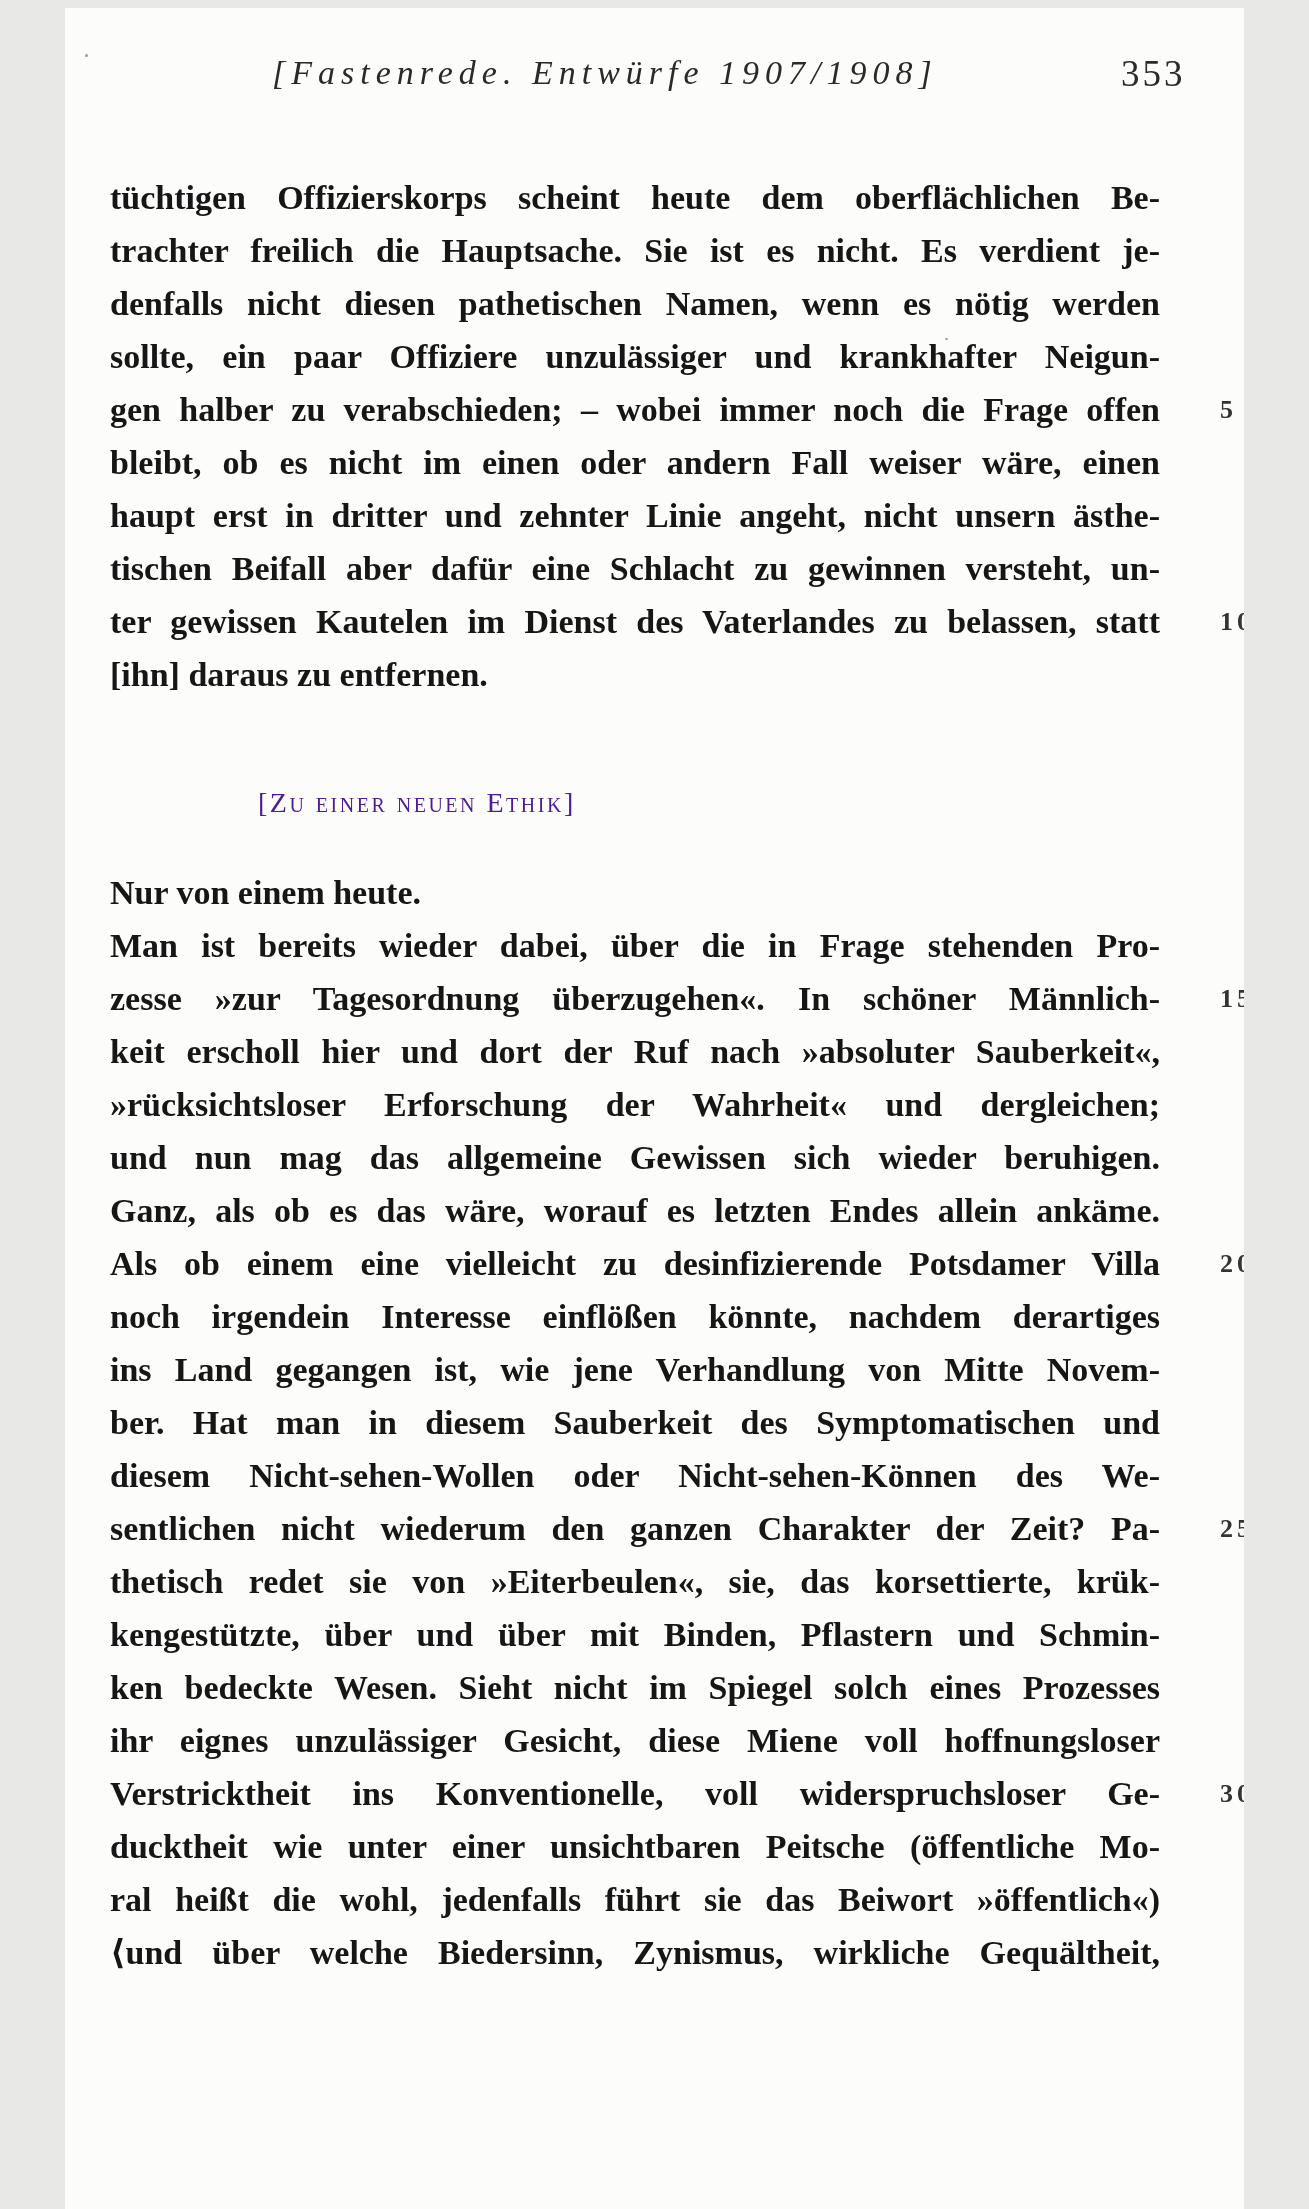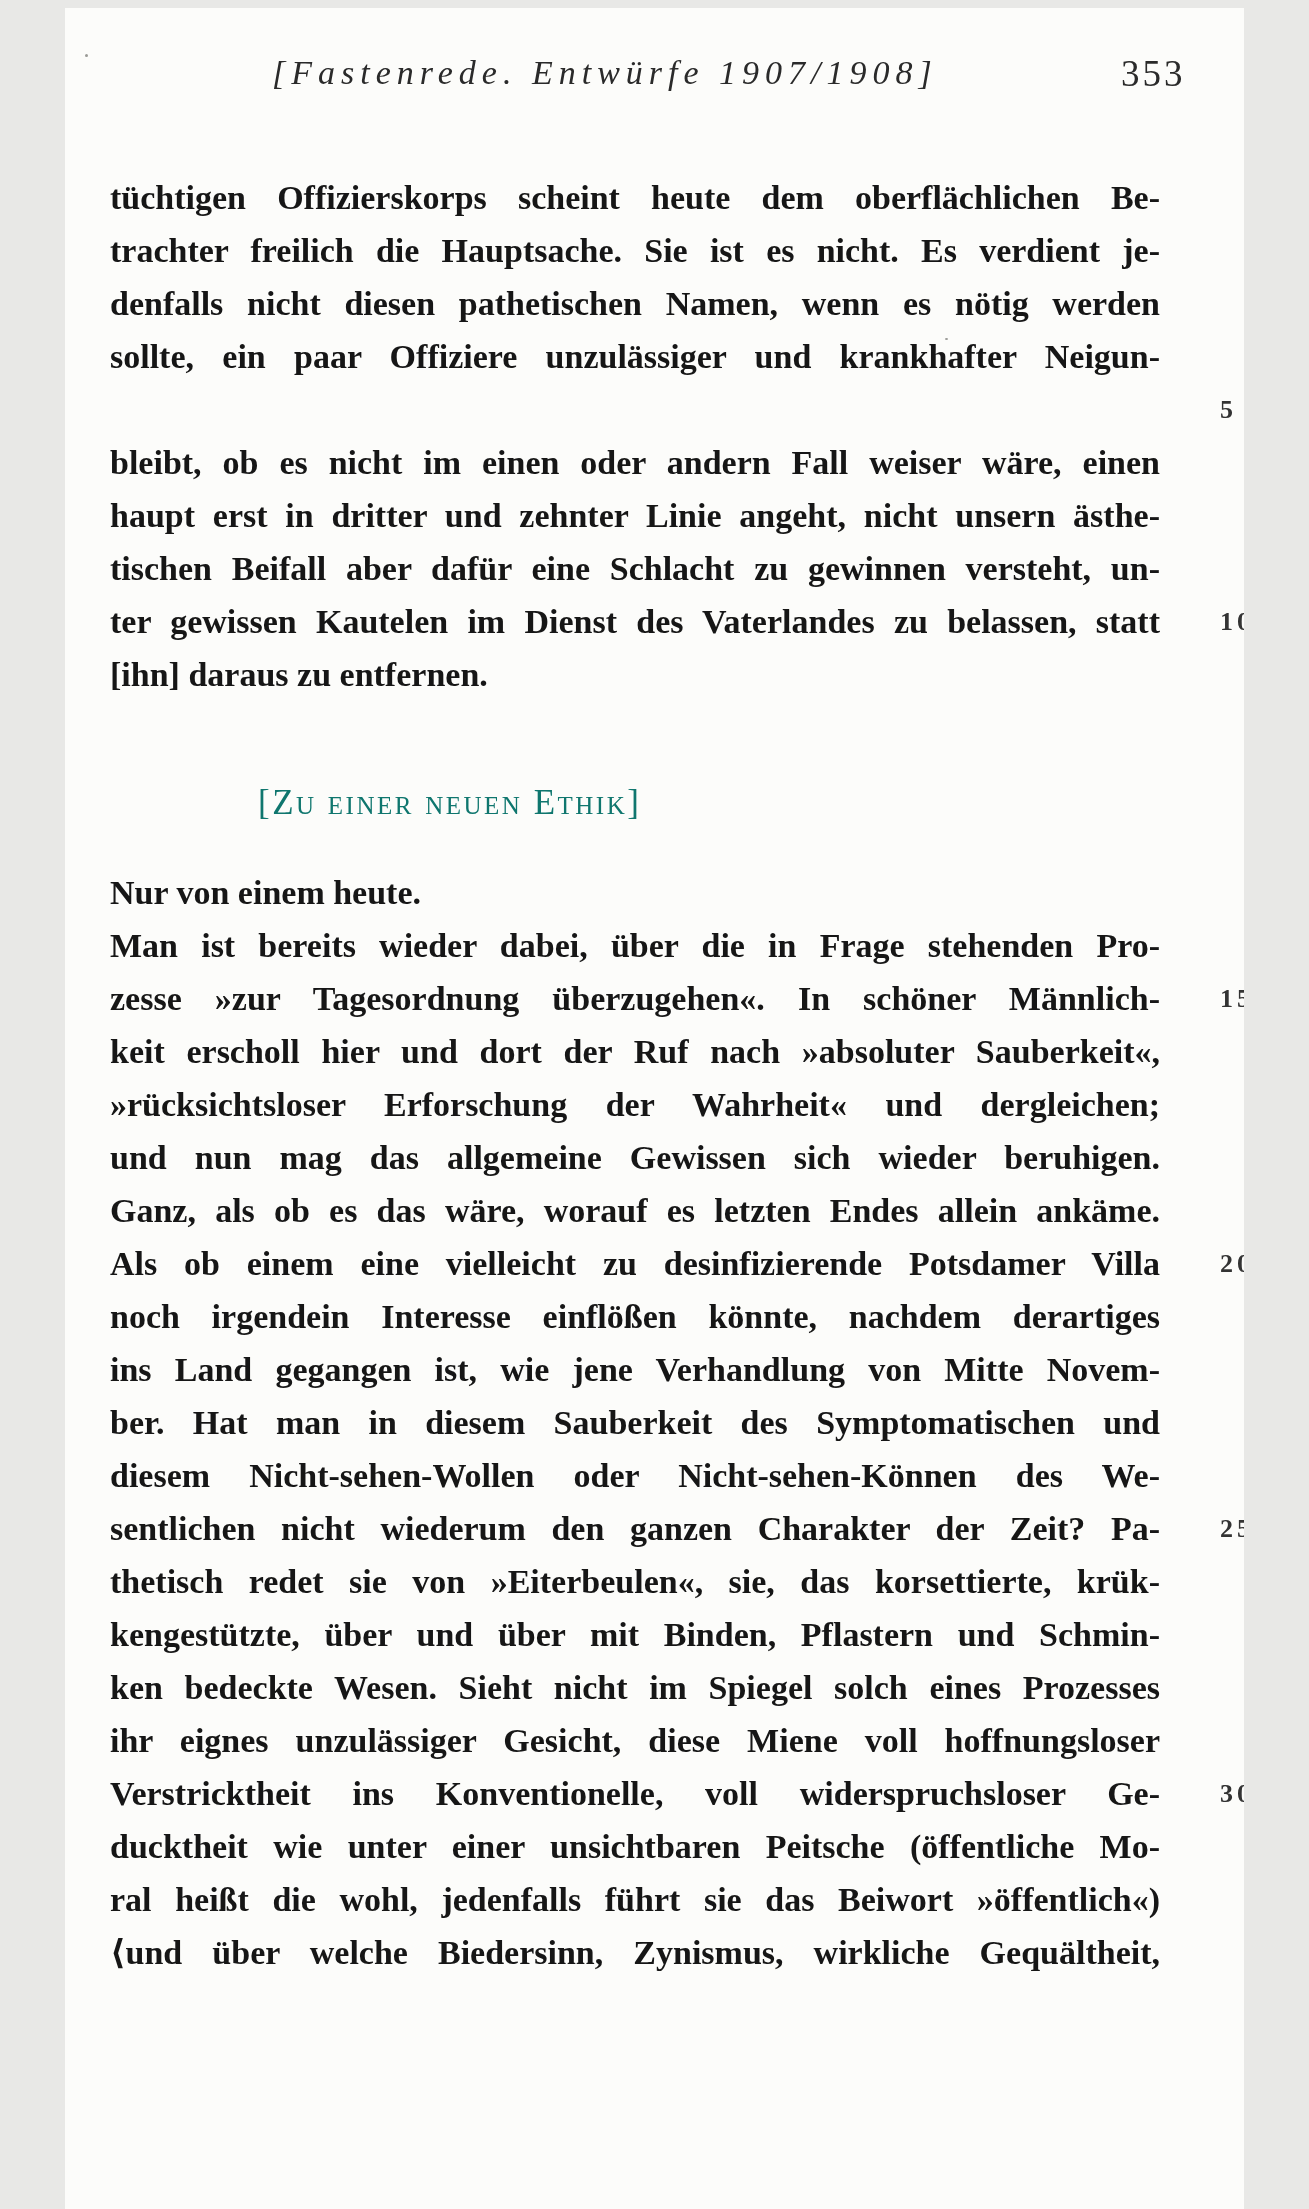--- a/index.html
+++ b/index.html
@@ -39,23 +39,23 @@
   .line.after-heading{margin-top:37px;}
   .lineno{
     position:absolute;left:1110px;top:0;
     font-size:26px;line-height:53px;letter-spacing:4px;
     color:#333;text-align:left;text-align-last:left;
   }
   .section-heading{
     margin-top:75px;margin-left:148px;
     height:53px;line-height:53px;
     font-variant:small-caps;
-    font-size:35px;letter-spacing:2.5px;
+    font-size:28px;letter-spacing:2.5px;
     text-align:right;text-align-last:left;
-    color:#0f766e;
+    color:#4c1d95;
   }
   
   .speck{position:absolute;background:#9a9a96;border-radius:50%;}
   .speck1{left:20px;top:46px;width:3px;height:3px;}
   .speck2{left:880px;top:330px;width:3px;height:2px;}
 </style>
 </head>
 <body>
 
 <div class="page">
@@ -65,21 +65,21 @@
 
   <div class="running-head-title">[Fastenrede. Entwürfe 1907/1908]</div>
   <div class="running-head-pagenum">353</div>
 
   <div class="textblock">
 
     <div class="line"><span>tüchtigen Offizierskorps scheint heute dem oberflächlichen Be-</span></div>
     <div class="line"><span>trachter freilich die Hauptsache. Sie ist es nicht. Es verdient je-</span></div>
     <div class="line"><span>denfalls nicht diesen pathetischen Namen, wenn es nötig werden</span></div>
     <div class="line"><span>sollte, ein paar Offiziere unzulässiger und krankhafter Neigun-</span></div>
-    <div class="line"><span class="lineno">5</span></div>
+    <div class="line"><span>gen halber zu verabschieden; – wobei immer noch die Frage offen</span><span class="lineno">5</span></div>
     <div class="line"><span>bleibt, ob es nicht im einen oder andern Fall weiser wäre, einen</span></div>
     <div class="line"><span>haupt erst in dritter und zehnter Linie angeht, nicht unsern ästhe-</span></div>
     <div class="line"><span>tischen Beifall aber dafür eine Schlacht zu gewinnen versteht, un-</span></div>
     <div class="line"><span>ter gewissen Kautelen im Dienst des Vaterlandes zu belassen, statt</span><span class="lineno">10</span></div>
     <div class="line pe"><span>[ihn] daraus zu entfernen.</span></div>
 
     <div class="section-heading">[Zu einer neuen Ethik]</div>
 
     <div class="line pe after-heading"><span>Nur von einem heute.</span></div>
     <div class="line"><span>Man ist bereits wieder dabei, über die in Frage stehenden Pro-</span></div>

